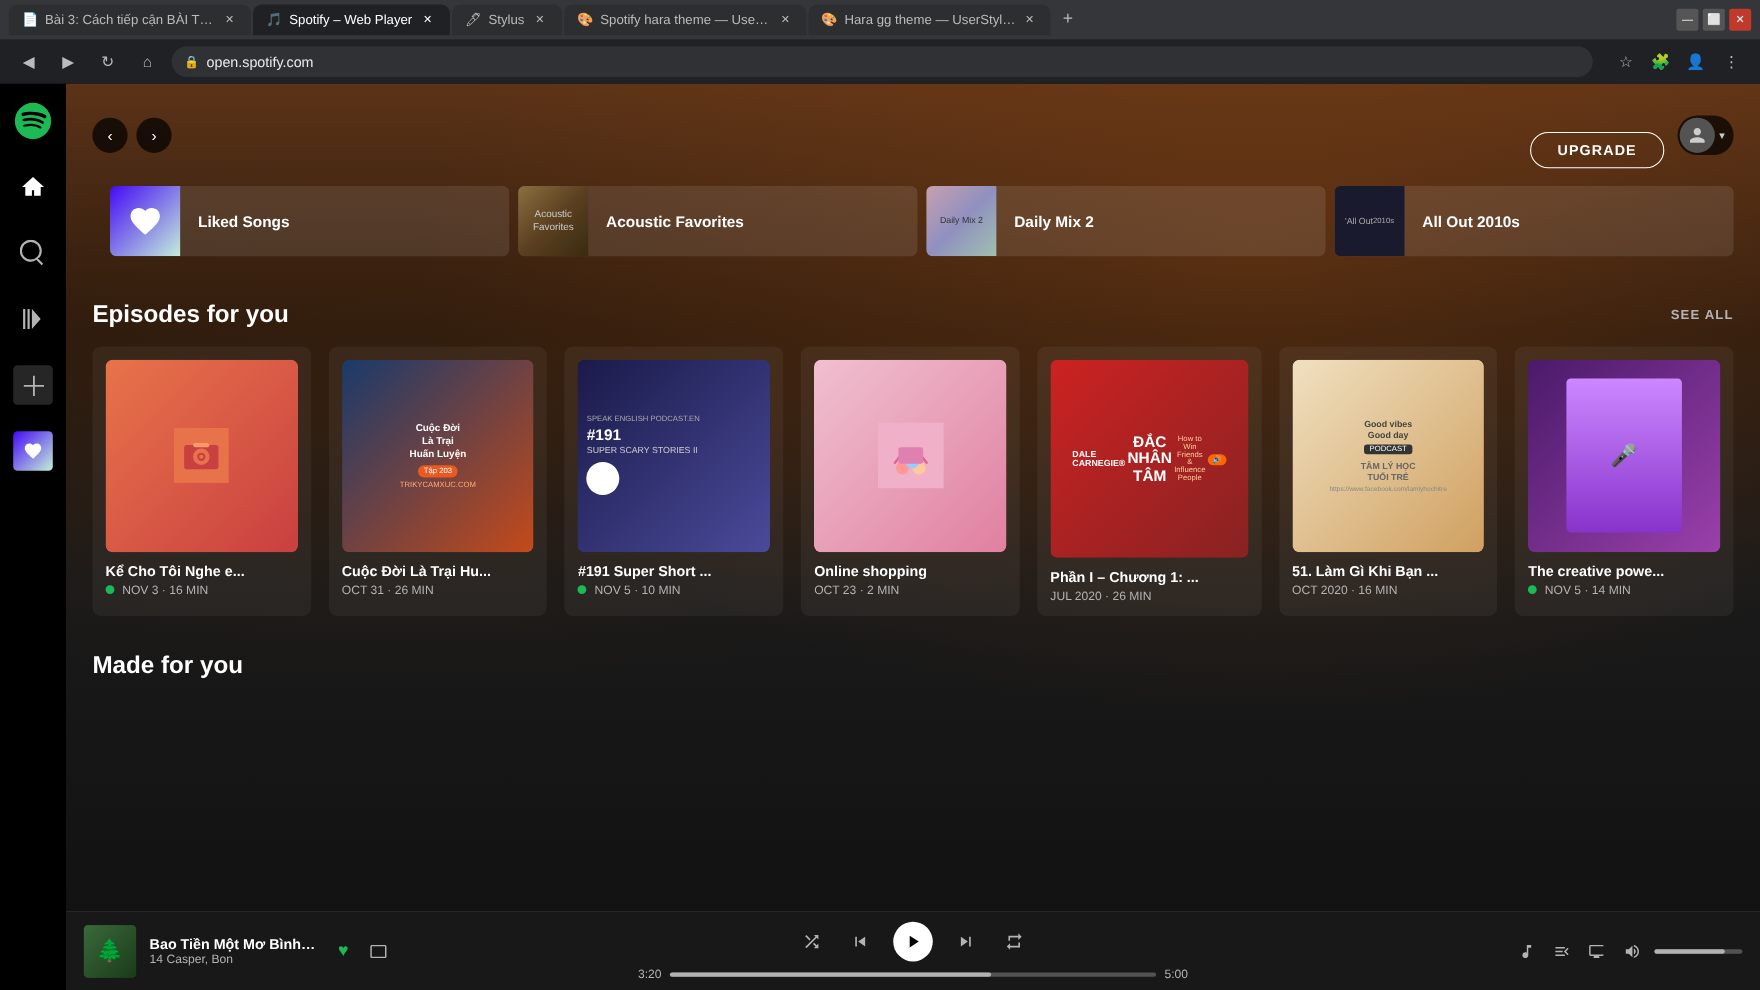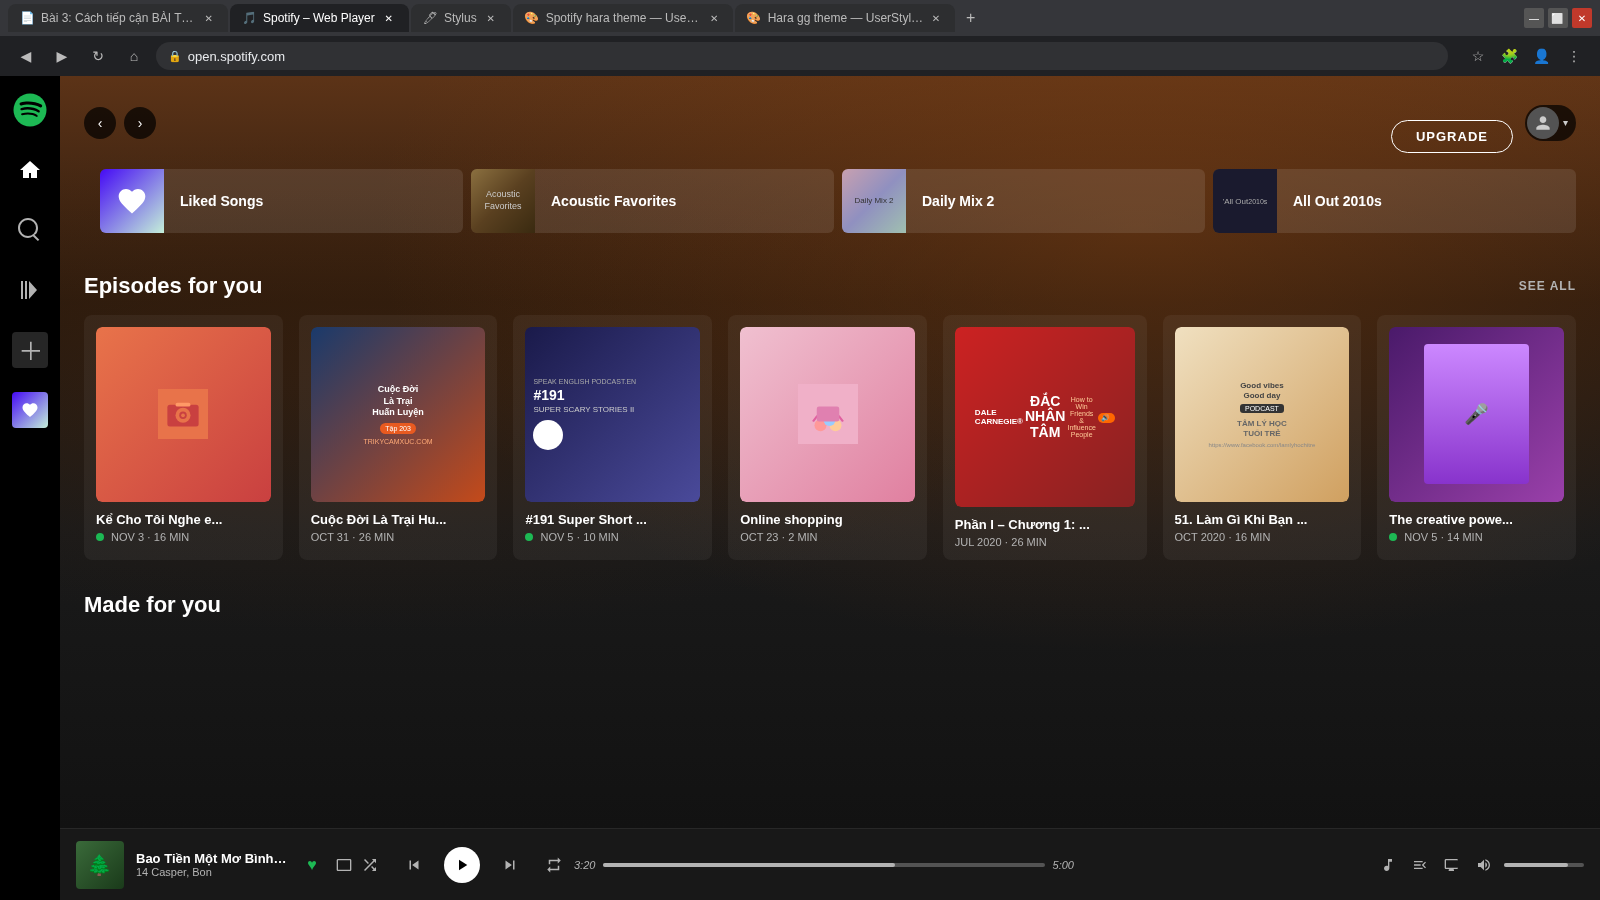--- a/index.html
+++ b/index.html
@@ -361,24 +361,23 @@
       justify-content: center;
       cursor: pointer;
       font-size: 16px;
       color: #b3b3b3;
     }
     .player-action-btn.active { color: #1db954; }
 
     .player-center {
       flex: 1;
       display: flex;
-      flex-direction: row;
+      flex-direction: column;
       align-items: center;
       gap: 6px;
-      font-style: italic;
     }
     .player-controls {
       display: flex;
       align-items: center;
       gap: 16px;
     }
     .ctrl-btn {
       width: 28px; height: 28px;
       border-radius: 50%;
       display: flex;

